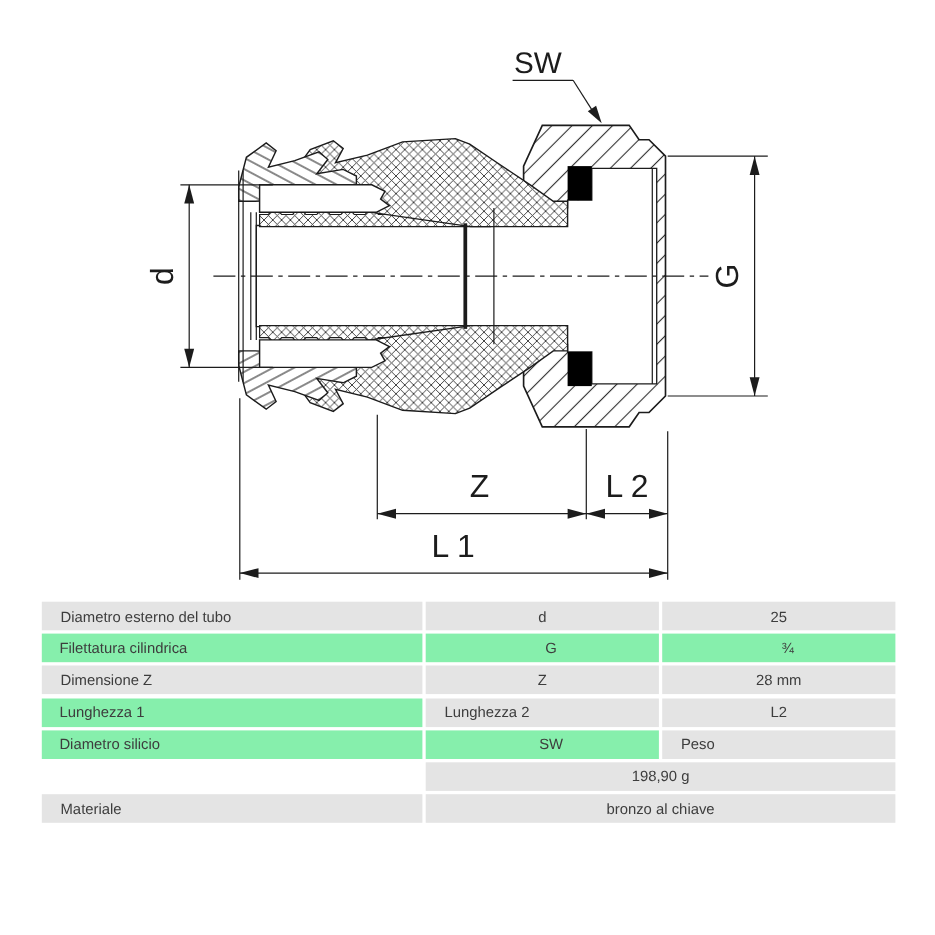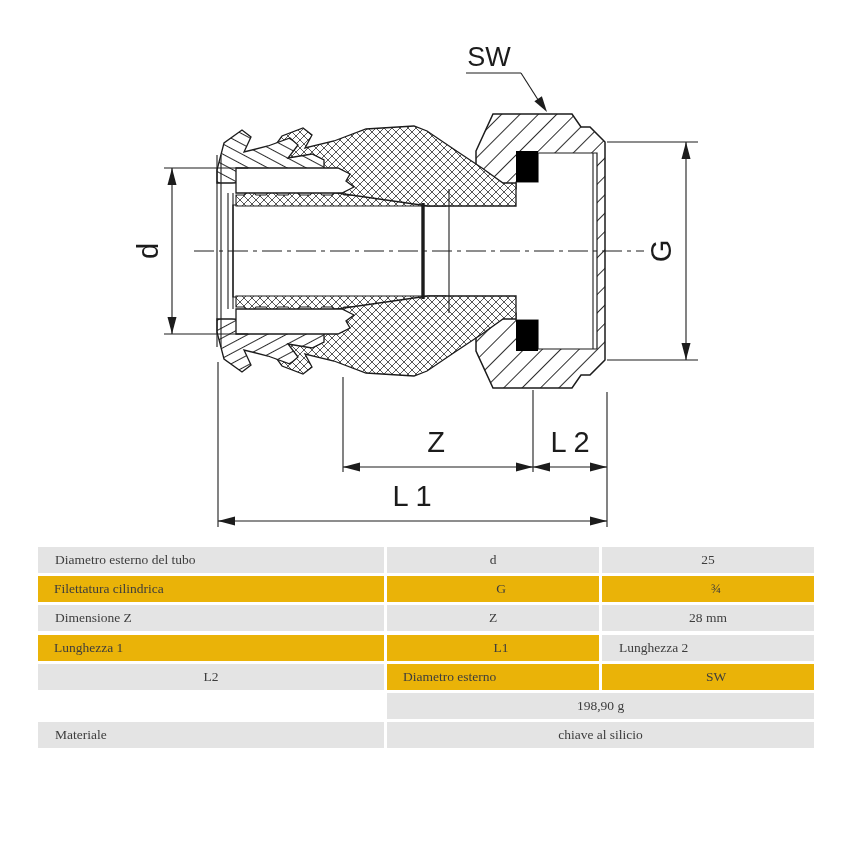--- a/index.html
+++ b/index.html
@@ -6,25 +6,25 @@
   .stage{position:relative;width:850px;height:850px;background:#fff;overflow:hidden;
          font-family:"Liberation Sans", sans-serif;}
   .drawing-svg{position:absolute;left:0;top:0;}
   .dim-label{font-family:"Liberation Sans", sans-serif;font-size:29px;fill:#1c1c1c;}
   .dim-label-sm{font-family:"Liberation Sans", sans-serif;font-size:27px;fill:#1c1c1c;}
 
   .spec-table{position:absolute;left:38px;top:547px;width:776px;
               display:grid;grid-template-columns:346px 212px 212px;
               grid-auto-rows:26px;row-gap:3.2px;column-gap:3px;
               font-size:13.5px;color:#3d3d3d;}
-  .cell{display:flex;align-items:center;font-family:Liberation Serif, serif;}
+  .cell{display:flex;align-items:center;}
   .lbl{padding-left:17px;justify-content:flex-start;}
   .ctr{justify-content:center;text-align:center;}
   .dark{background:#e4e4e4;}
-  .light{background:#eab308;padding-left:16px;}
+  .light{background:#86efac;padding-left:16px;}
   .span2{grid-column:2/4;}
 </style>
 </head>
 <body>
 
 <div class="stage">
 
   <svg class="drawing-svg" width="850" height="545" viewBox="0 0 850 545">
     <defs>
       <pattern id="patNut" width="13" height="13" patternUnits="userSpaceOnUse" patternTransform="rotate(45)">
@@ -142,28 +142,28 @@
 
     <div class="cell lbl light">Filettatura cilindrica</div>
     <div class="cell ctr light">G</div>
     <div class="cell ctr light">¾</div>
 
     <div class="cell lbl dark">Dimensione Z</div>
     <div class="cell ctr dark">Z</div>
     <div class="cell ctr dark">28 mm</div>
 
     <div class="cell lbl light">Lunghezza 1</div>
-    <div class="cell ctr light">L1</div>
 
     <div class="cell lbl dark">Lunghezza 2</div>
     <div class="cell ctr dark">L2</div>
 
-    <div class="cell lbl light">Diametro esterno</div>
+    <div class="cell lbl light">Diametro silicio</div>
     <div class="cell ctr light">SW</div>
 
+    <div class="cell lbl dark">Peso</div>
     <div class="cell ctr dark span2">198,90 g</div>
 
 
     <div class="cell lbl dark">Materiale</div>
-    <div class="cell ctr dark span2">chiave al silicio</div>
+    <div class="cell ctr dark span2">bronzo al chiave</div>
 
   </div>
 </div>
 
 </body></html>

